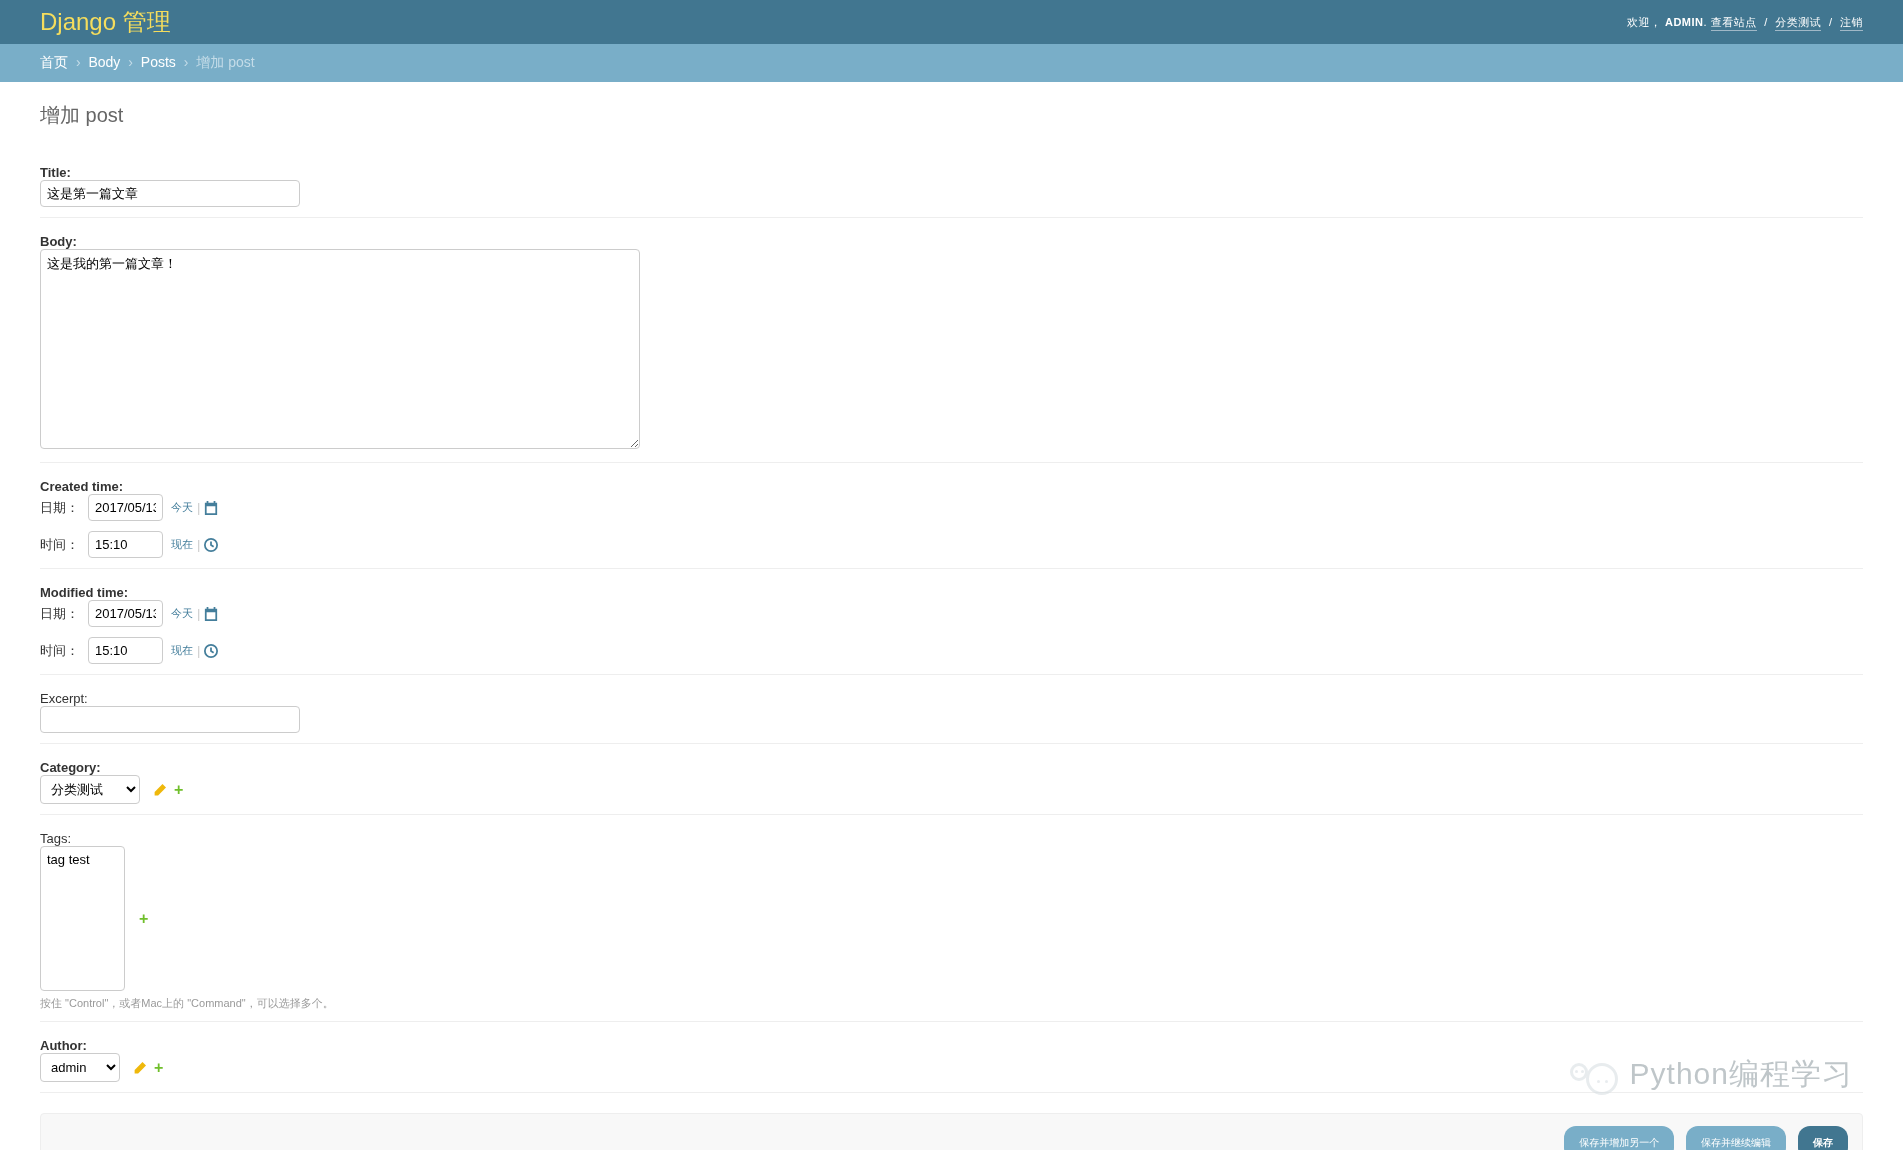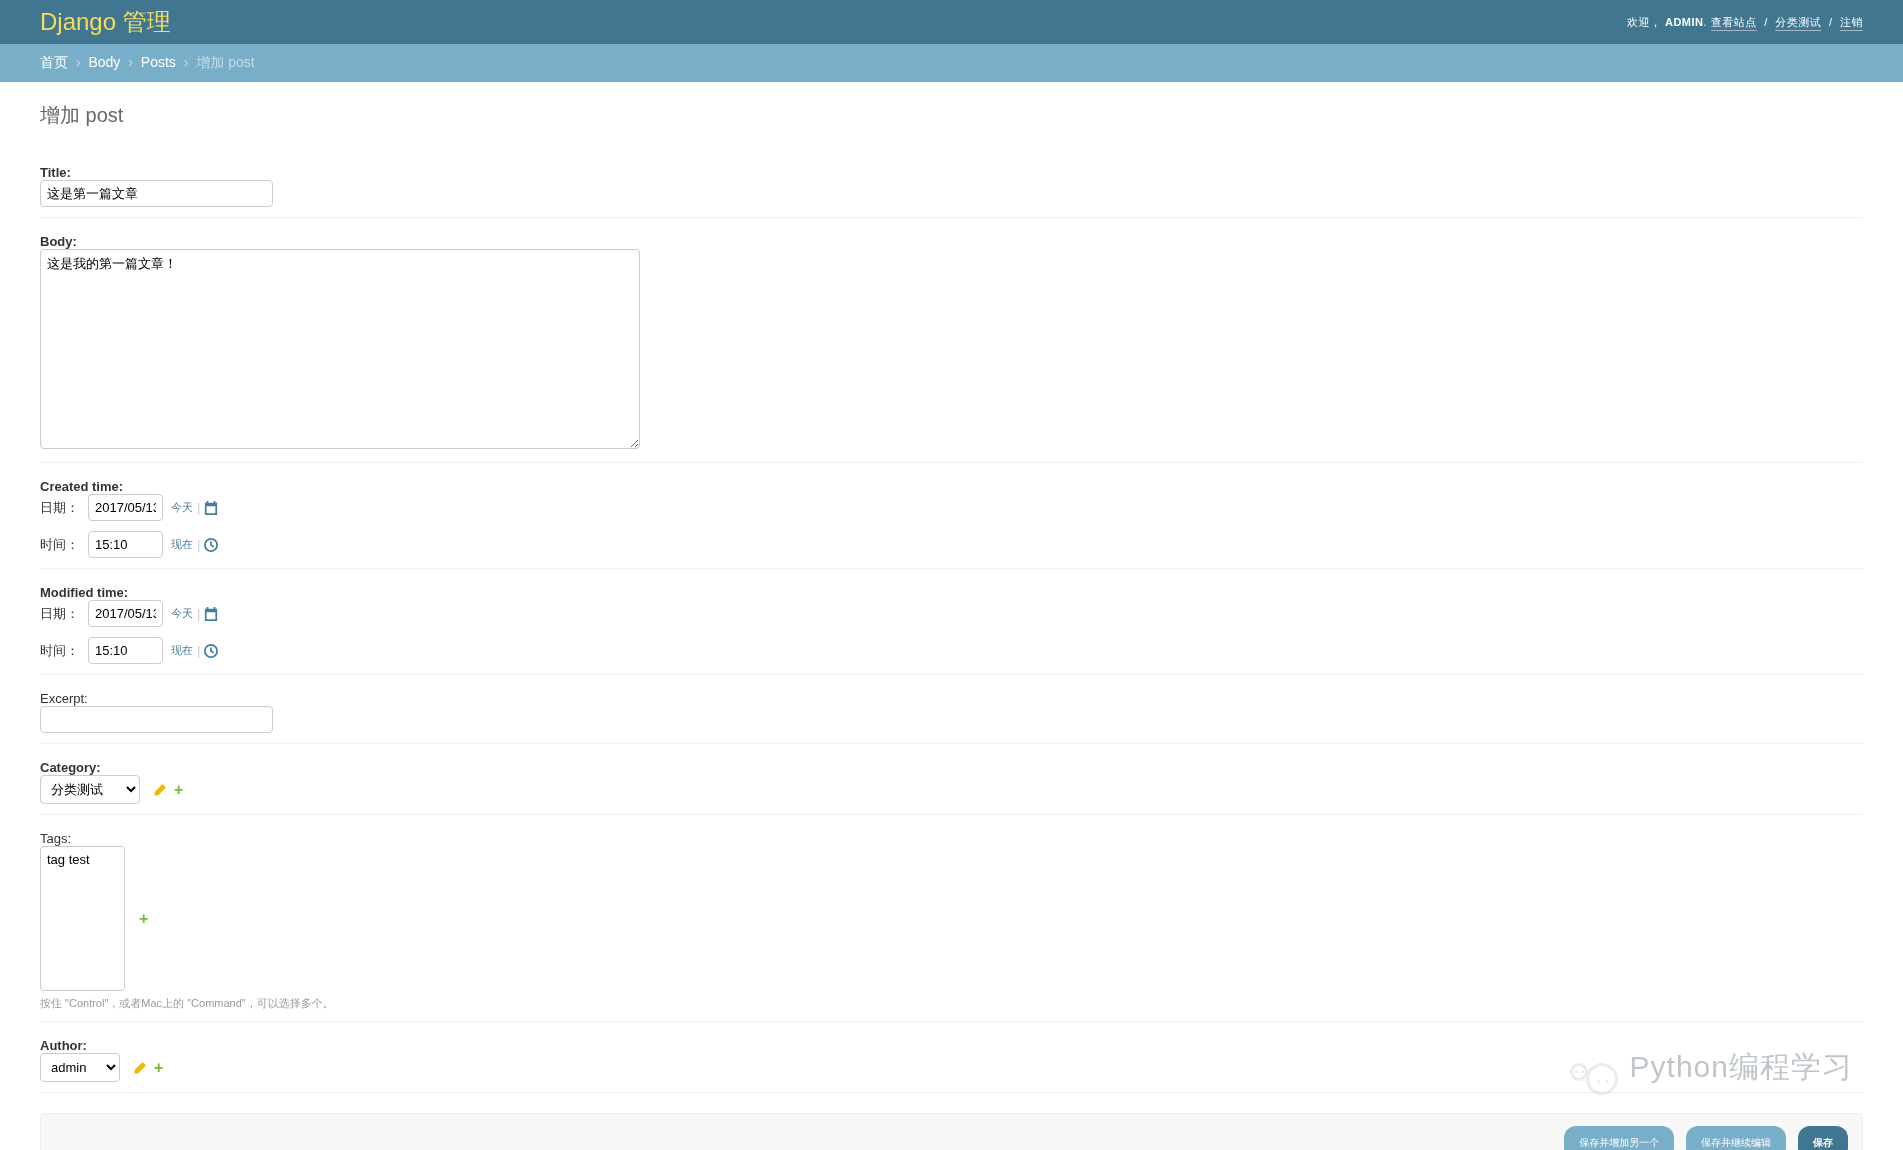--- a/index.html
+++ b/index.html
@@ -20,21 +20,21 @@
 
 #content { padding: 20px 40px; }
 h1 { font-size: 20px; font-weight: 300; color: #666; margin-bottom: 20px; }
 
 .form-row { border-bottom: 1px solid #eee; padding: 10px 0; display: flex; align-items: flex-start; flex-direction: column; }
 .form-row > label { width: 160px; font-size: 13px; color: #333; padding-top: 6px; font-weight: normal; }
 .form-row.required > label { font-weight: bold; }
 .field-body { flex: 1; }
 
 input[type="text"], textarea, select { border: 1px solid #ccc; border-radius: 4px; padding: 5px 6px; font-size: 13px; font-family: inherit; }
-input.vTextField { width: 233px; }
+input.vTextField { width: 260px; }
 textarea.vLargeTextField { width: 600px; height: 200px; resize: both; }
 input.vDateField, input.vTimeField { width: 75px; }
 select { background: #fff; }
 select.narrow { width: 100px; }
 select[multiple] { width: 85px; height: 145px; overflow-y: scroll; }
 
 .datetime-row { display: flex; align-items: center; margin-bottom: 10px; font-size: 13px; }
 .datetime-row:last-child { margin-bottom: 0; }
 .dt-label { width: 48px; }
 .dt-shortcut { margin-left: 8px; font-size: 11px; color: #447e9b; }
@@ -45,21 +45,21 @@
 .related-actions { display: inline-flex; align-items: center; gap: 8px; margin-left: 8px; vertical-align: middle; }
 .related-actions .pencil { color: #efb80b; cursor: pointer; }
 .related-actions .plus { color: #70bf2b; cursor: pointer; font-weight: bold; font-size: 16px; }
 
 .help { font-size: 11px; color: #999; margin-top: 5px; }
 
 .submit-row { background: #f8f8f8; border: 1px solid #eee; border-radius: 4px; padding: 12px 14px; margin-top: 20px; text-align: right; }
 .submit-row input[type="submit"] { background: #79aec8; color: #fff; border: none; border-radius: 12px; padding: 10px 15px; font-size: 10px; margin-left: 8px; cursor: pointer; }
 .submit-row input.default { background: #417690; font-weight: bold; }
 
-#watermark { position: fixed; right: 50px; bottom: 55px; display: flex; align-items: flex-start; opacity: 0.55; pointer-events: none; }
+#watermark { position: fixed; right: 50px; bottom: 55px; display: flex; align-items: flex-end; opacity: 0.55; pointer-events: none; }
 #watermark .wm-icon { width: 48px; height: 48px; position: relative; margin-right: 12px; }
 #watermark .wm-icon .b1 { width: 32px; height: 32px; border: 3px solid #d6dde1; border-radius: 50%; position: absolute; right: 0; bottom: 0; }
 #watermark .wm-icon .b2 { width: 18px; height: 18px; border: 3px solid #d6dde1; border-radius: 50%; position: absolute; left: 0; bottom: 14px; }
 #watermark .wm-icon .d { width: 3px; height: 3px; background: #d6dde1; border-radius: 50%; position: absolute; }
 #watermark .wm-text { font-size: 30px; font-weight: 300; color: #8b979d; letter-spacing: 1px; }
 </style>
 </head>
 <body>
 
 <div id="header">

